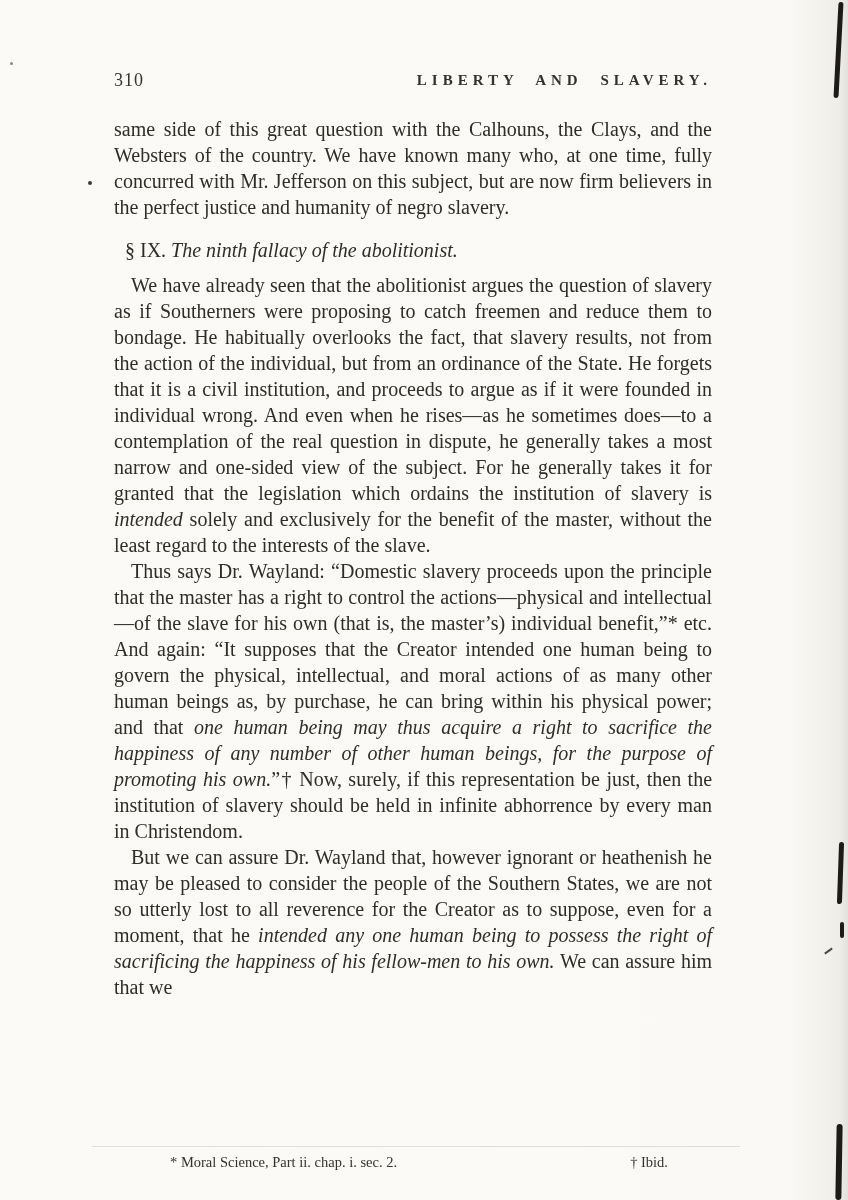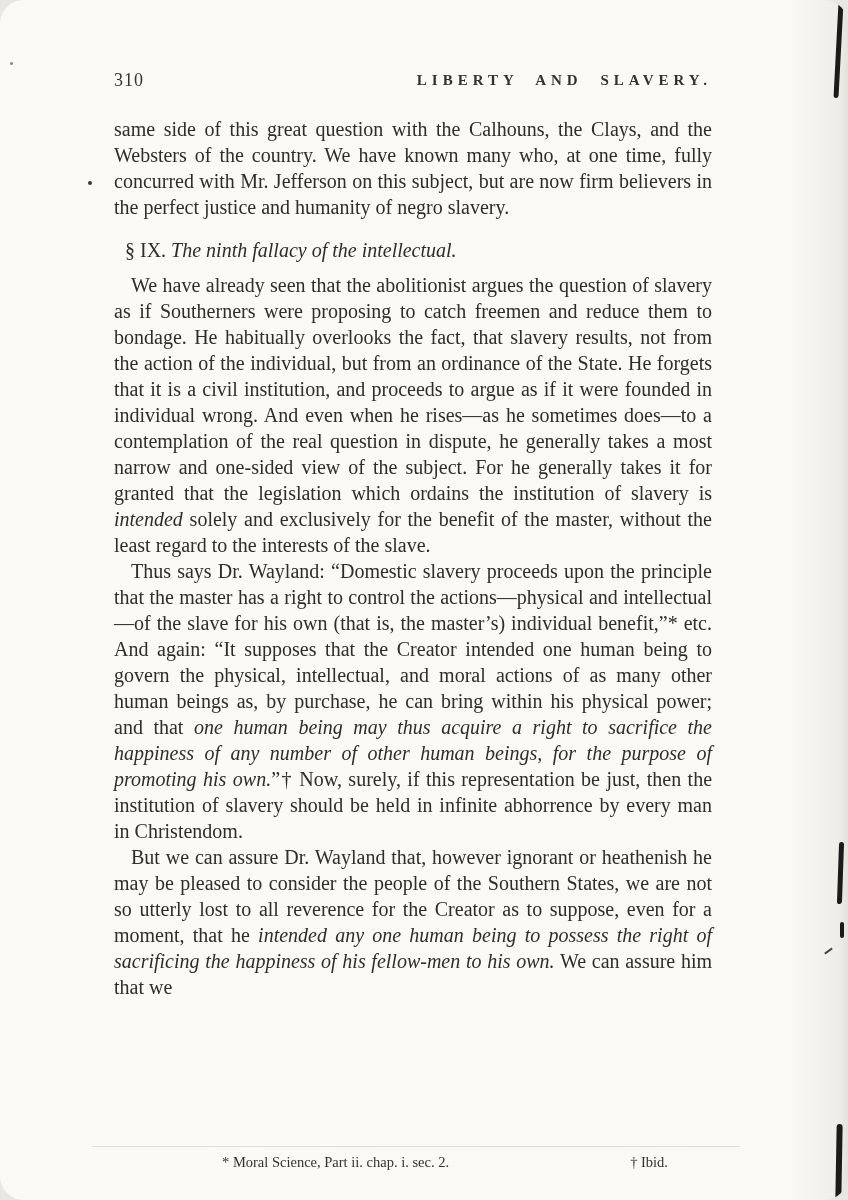--- a/index.html
+++ b/index.html
@@ -9,21 +9,20 @@
   }
   .page {
     position: relative;
     width: 848px;
     height: 1200px;
     margin: 0;
     background: linear-gradient(to right, #fbfaf6 0%, #faf9f5 93%, #efede7 99%, #e3e1da 100%);
     overflow: hidden;
     font-family: "Liberation Serif", "DejaVu Serif", serif;
     color: #2f2d28;
-    border-radius: 24px;
   }
   .header-row {
     position: absolute;
     top: 70px;
     left: 114px;
     width: 598px;
     height: 24px;
   }
   .page-number {
     position: absolute;
@@ -79,21 +78,21 @@
   .footnotes {
     position: absolute;
     top: 1152px;
     left: 114px;
     width: 598px;
     display: flex;
     font-size: 14.5px;
     line-height: 20px;
     color: #34322d;
   }
-  .fn-left { margin-left: 108px; }
+  .fn-left { margin-left: 56px; }
   .fn-right { margin-left: auto; margin-right: 44px; }
 
   
   .artifact {
     position: absolute;
     background: #1d1b17;
   }
   .a1 { left: 836px; top: 2px;    width: 5px; height: 96px; transform: rotate(3deg);  border-radius: 3px; }
   .a2 { left: 838px; top: 842px;  width: 5px; height: 62px; transform: rotate(2deg);  border-radius: 3px; }
   .a3 { left: 840px; top: 922px;  width: 4px; height: 16px; border-radius: 2px; }
@@ -107,21 +106,21 @@
 
 <div class="page">
 
   <div class="header-row">
     <span class="page-number">310</span>
     <span class="running-title">LIBERTY AND SLAVERY.</span>
   </div>
 
   <div class="text-block">
     <p class="para"><span>same side of this great question with the Calhouns, the Clays, and the Websters of the country.  We have known many who, at one time, fully concurred with Mr. Jefferson on this subject, but are now firm believers in the perfect justice and humanity of negro slavery.</span></p>
-    <p class="para section-heading"><span>§ IX.  </span><span class="italic">The ninth fallacy of the intellectual.</span></p>
+    <p class="para section-heading"><span>§ IX.  </span><span class="italic">The ninth fallacy of the abolitionist.</span></p>
     <p class="para indent"><span>We have already seen that the abolitionist argues the question of slavery as if Southerners were proposing to catch freemen and reduce them to bondage.  He habitually overlooks the fact, that slavery results, not from the action of the individual, but from an ordinance of the State.  He forgets that it is a civil institution, and proceeds to argue as if it were founded in individual wrong.  And even when he rises—as he sometimes does—to a contemplation of the real question in dispute, he generally takes a most narrow and one-sided view of the subject.  For he generally takes it for granted that the legislation which ordains the institution of slavery is </span><span class="italic">intended</span><span> solely and exclusively for the benefit of the master, without the least regard to the interests of the slave.</span></p>
     <p class="para indent"><span>Thus says Dr. Wayland: “Domestic slavery proceeds upon the principle that the master has a right to control the actions—physical and intellectual—of the slave for his own (that is, the master’s) individual benefit,”* etc.  And again: “It supposes that the Creator intended one human being to govern the physical, intellectual, and moral actions of as many other human beings as, by purchase, he can bring within his physical power; and that </span><span class="italic">one human being may thus acquire a right to sacrifice the happiness of any number of other human beings, for the purpose of promoting his own.</span><span>”†  Now, surely, if this representation be just, then the institution of slavery should be held in infinite abhorrence by every man in Christendom.</span></p>
     <p class="para indent"><span>But we can assure Dr. Wayland that, however ignorant or heathenish he may be pleased to consider the people of the Southern States, we are not so utterly lost to all reverence for the Creator as to suppose, even for a moment, that he </span><span class="italic">intended any one human being to possess the right of sacrificing the happiness of his fellow-men to his own.</span><span>  We can assure him that we</span></p>
   </div>
 
   <div class="footnote-rule"></div>
 
   <div class="footnotes">
     <span class="fn-left">* Moral Science, Part ii. chap. i. sec. 2.</span>
     <span class="fn-right">† Ibid.</span>

